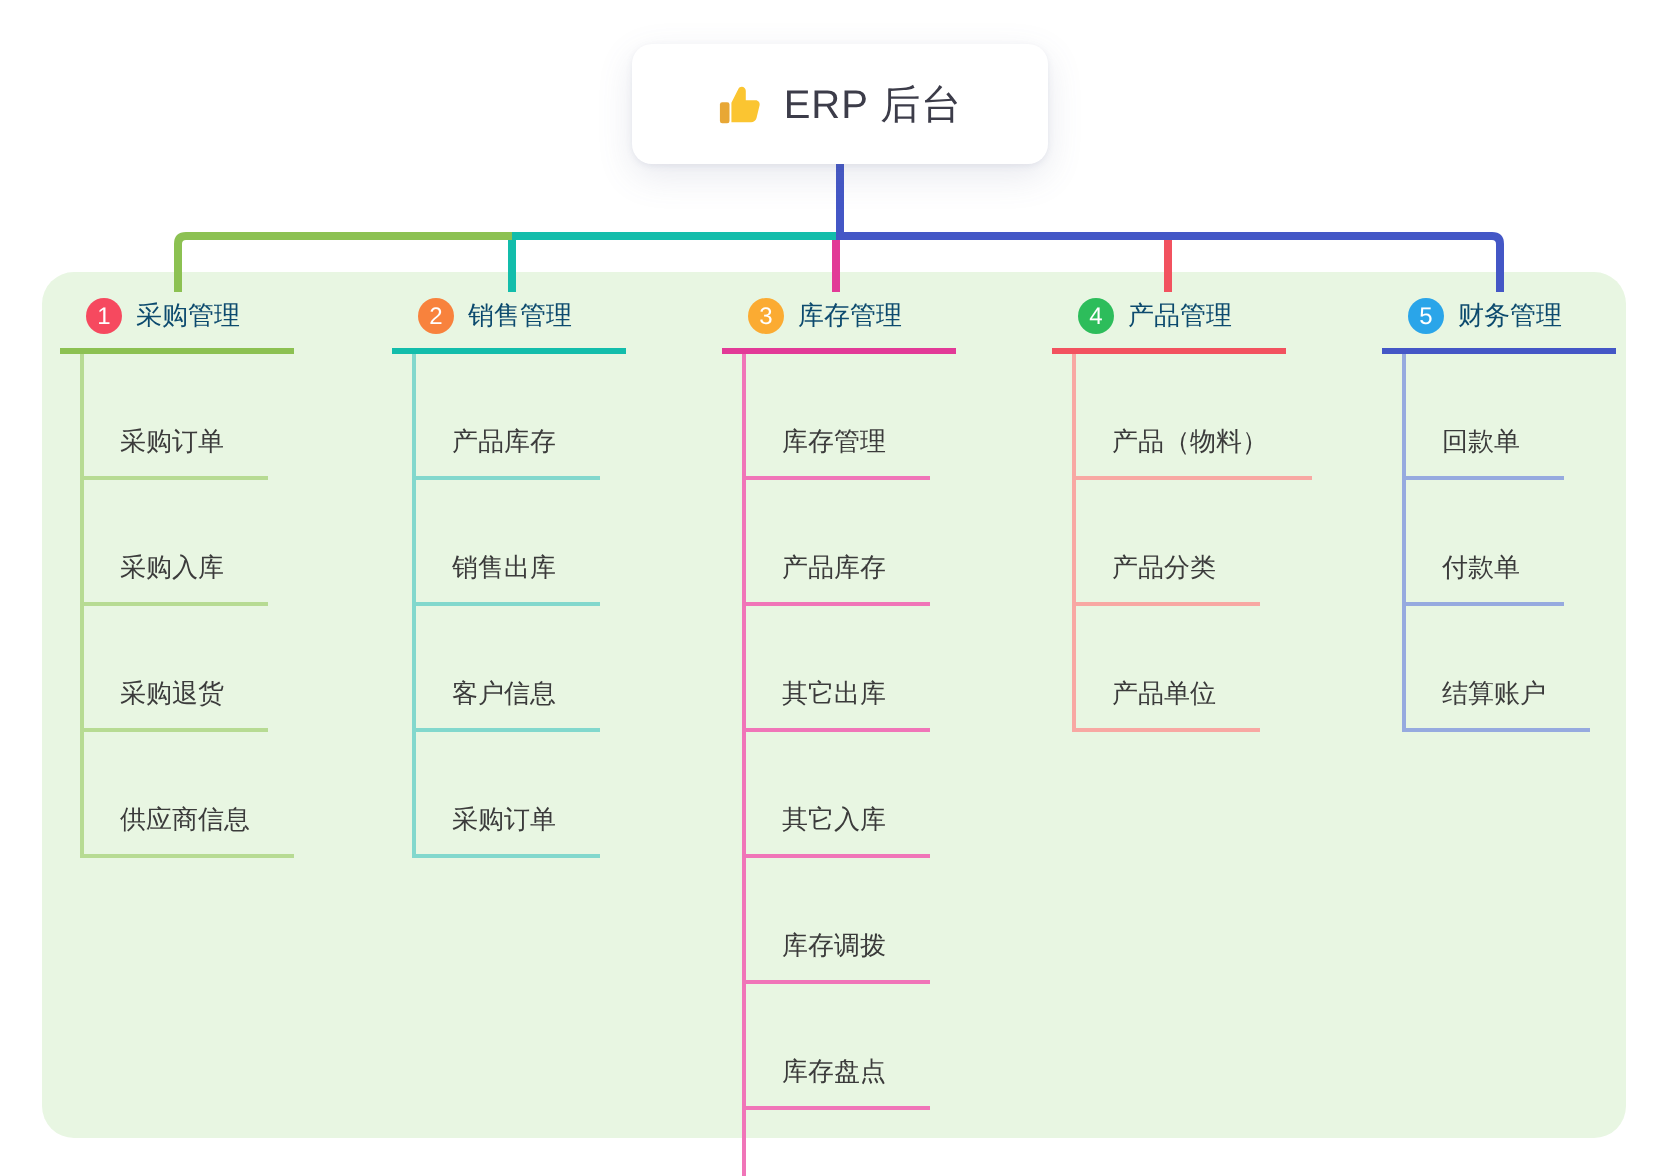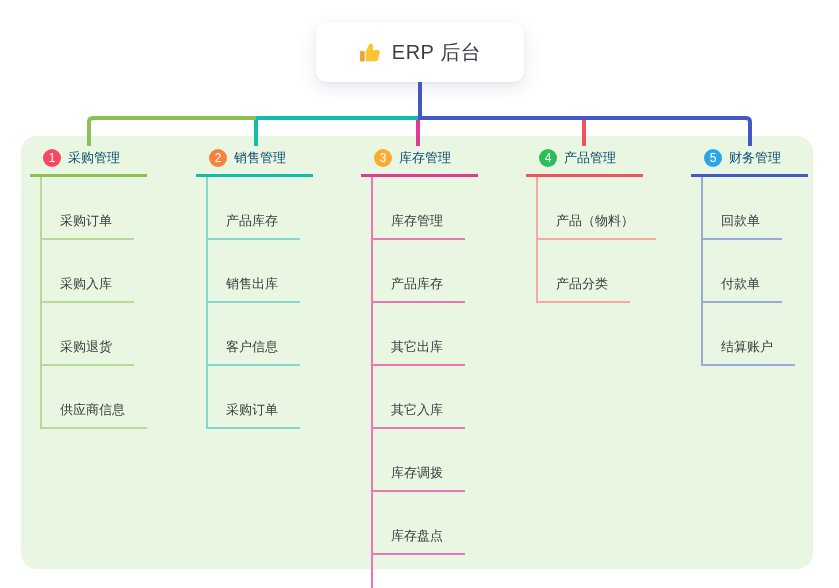--- a/index.html
+++ b/index.html
@@ -148,20 +148,23 @@
       <span class="badge">4</span>
       <span class="blabel">产品管理</span>
     </div>
     <div class="children">
         <div class="child">
     <span>产品（物料）</span>
   </div>
         <div class="child">
     <span>产品分类</span>
   </div>
+        <div class="child">
+    <span>产品单位</span>
+  </div>
       </div>
   </div>
 
   <div class="branch b5" style="--c: #4457c6; --l: #96aadf; --b: #2aa5e9;">
     <div class="bheader">
       <span class="badge">5</span>
       <span class="blabel">财务管理</span>
     </div>
     <div class="children">
         <div class="child">

